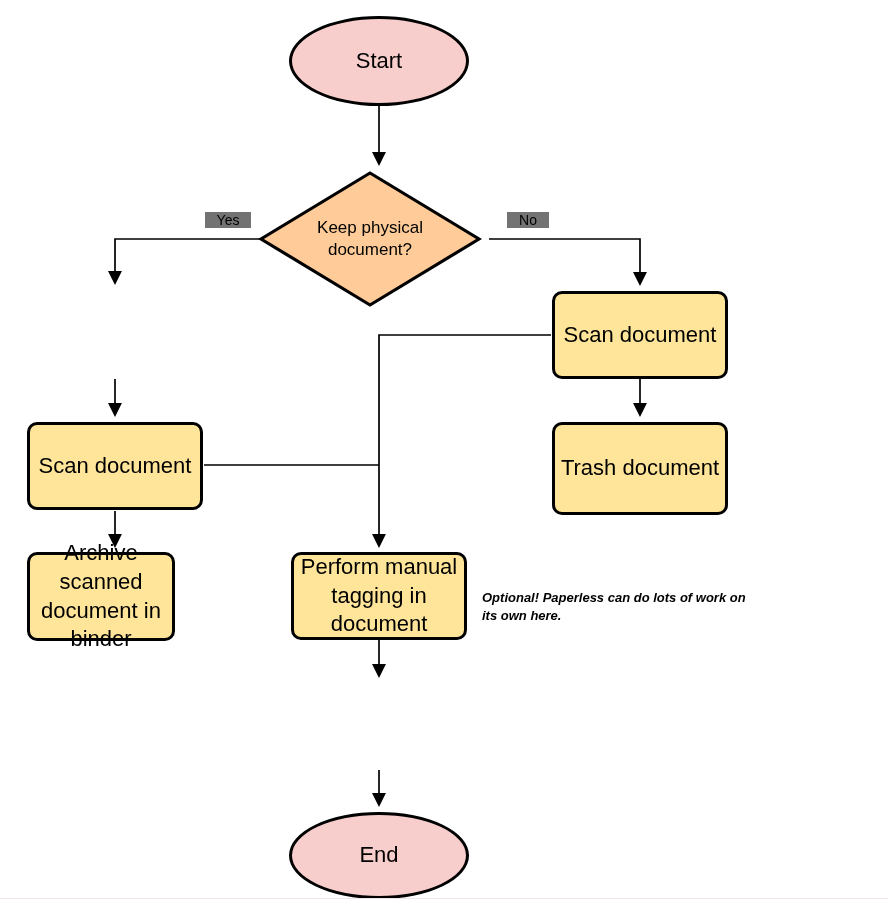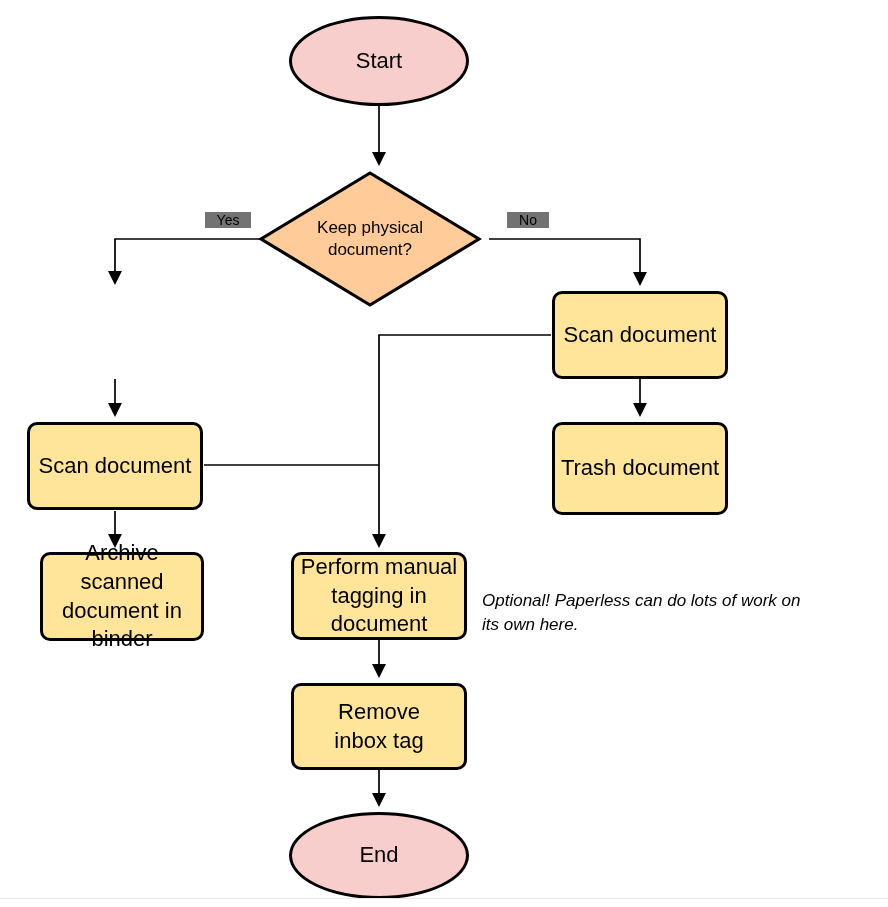--- a/index.html
+++ b/index.html
@@ -53,24 +53,25 @@
   }
   .edge-label {
     position: absolute;
     font-size: 14px;
     text-align: center;
     background: #737373;
     padding: 0 3px;
   }
   .annotation {
     position: absolute;
-    font-size: 17px;
+    font-size: 13px;
     font-style: italic;
     line-height: 1.4;
     white-space: pre-line;
+    font-weight: bold;
   }
   .page-edge {
     position: absolute;
     left: 0;
     top: 898px;
     width: 888px;
     height: 1px;
     background: #f1e4e3;
   }
 </style>
@@ -105,34 +106,32 @@
     <svg width="224" height="136" viewBox="0 0 224 136">
       <polygon points="112,2 221,68 112,134 3,68" fill="#FFCC99" stroke="#000" stroke-width="3.2"></polygon>
     </svg>
     <div class="diamond-label">Keep physical
 document?</div>
   </div>
 
 
   <div class="node process" style="left:27px; top:422px; width:176px; height:88px;">Scan document</div>
 
-  <div class="node process" style="left:40px; top:552px; width:164px; height:89px;">Archive scanned
+  <div class="node process" style="left:27px; top:552px; width:148px; height:89px;">Archive scanned
 document in
 binder</div>
 
   <div class="node process" style="left:552px; top:291px; width:176px; height:88px;">Scan document</div>
 
   <div class="node process" style="left:552px; top:422px; width:176px; height:93px;">Trash document</div>
 
   <div class="node process" style="left:291px; top:552px; width:176px; height:88px;">Perform manual
 tagging in
 document</div>
 
-  <div class="node process" style="left:291px; top:683px; width:176px; height:87px;">Remove
-inbox tag</div>
 
   <div class="node ellipse" style="left:289px; top:812px; width:180px; height:87px;">End</div>
 
   <div class="edge-label" style="left:205px; top:212px; width:46px;">Yes</div>
 
   <div class="edge-label" style="left:507px; top:212px; width:42px;">No</div>
 
   <div class="annotation" style="left:482px; top:589px; width:404px;">Optional! Paperless can do lots of work on
 its own here.</div>
 

